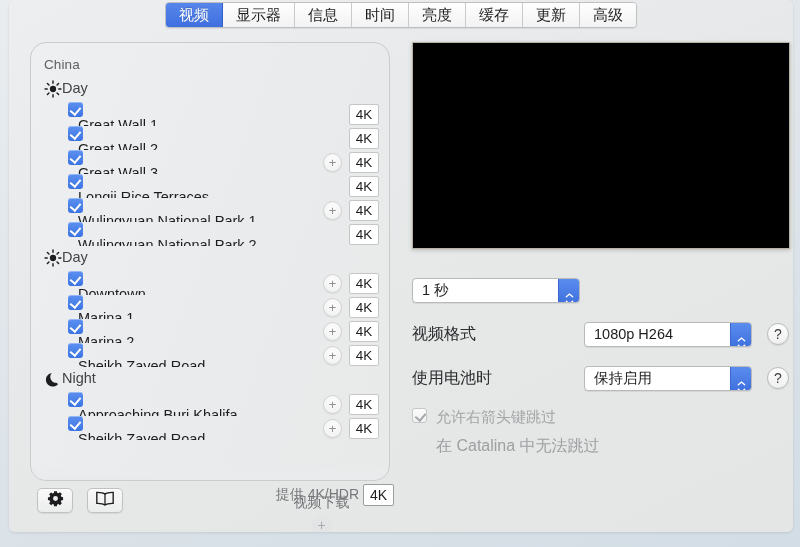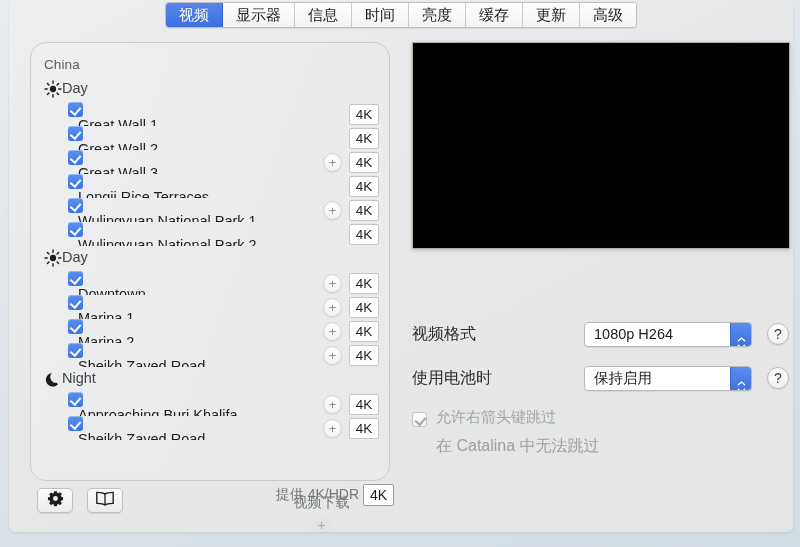--- a/index.html
+++ b/index.html
@@ -184,21 +184,21 @@
     width: 22px; height: 22px; border-radius: 50%;
     border: 1px solid #b9bbbd;
     background: linear-gradient(#fdfdfd, #f0f0f0);
     box-shadow: 0 1px 1px rgba(0,0,0,0.08);
     font-size: 14px; color: #3a3c3e;
     display: flex; align-items: center; justify-content: center;
   }
 
   
   #skipbox { position: absolute; left: 403px; top: 408px; width: 370px; }
-  .skip-row { display: flex; align-items: flex-end; }
+  .skip-row { display: flex; align-items: flex-start; }
   .cbx-dim {
     width: 15px; height: 15px; flex: 0 0 15px;
     border: 1px solid #c4c6c8; border-radius: 3px;
     background: linear-gradient(#fbfbfb, #f2f2f2);
     position: relative;
   }
   .cbx-dim::after {
     content: ""; position: absolute;
     left: 4px; top: 2px; width: 5px; height: 8px;
     border: solid #a4a6a8; border-width: 0 2px 2px 0;
@@ -380,20 +380,31 @@
       <div class="dl-line">
         <span>视频下载</span>
         <span class="plus-ghost">+</span>
       </div>
     </div>
 
     <div id="preview"></div>
 
     <div id="form">
         <div class="frow">
+          <div class="combo">
+            <span class="combo-value">1 秒</span>
+            <span class="stepper">
+              <span class="chev"><svg width="9" height="5" viewBox="0 0 10 6">
+                  <path fill="none" stroke="#fff" stroke-width="1.7" stroke-linecap="round" d="M1.2 4.6L5 1.3l3.8 3.3"></path>
+                </svg></span>
+              <span class="chev"><svg width="9" height="5" viewBox="0 0 10 6">
+                  <path fill="none" stroke="#fff" stroke-width="1.7" stroke-linecap="round" d="M1.2 1.4L5 4.7l3.8-3.3"></path>
+                </svg></span>
+            </span>
+          </div>
         </div>
         <div class="frow">
           <div class="flabel">视频格式</div>
           <div class="combo">
             <span class="combo-value">1080p H264</span>
             <span class="stepper">
               <span class="chev"><svg width="9" height="5" viewBox="0 0 10 6">
                   <path fill="none" stroke="#fff" stroke-width="1.7" stroke-linecap="round" d="M1.2 4.6L5 1.3l3.8 3.3"></path>
                 </svg></span>
               <span class="chev"><svg width="9" height="5" viewBox="0 0 10 6">

